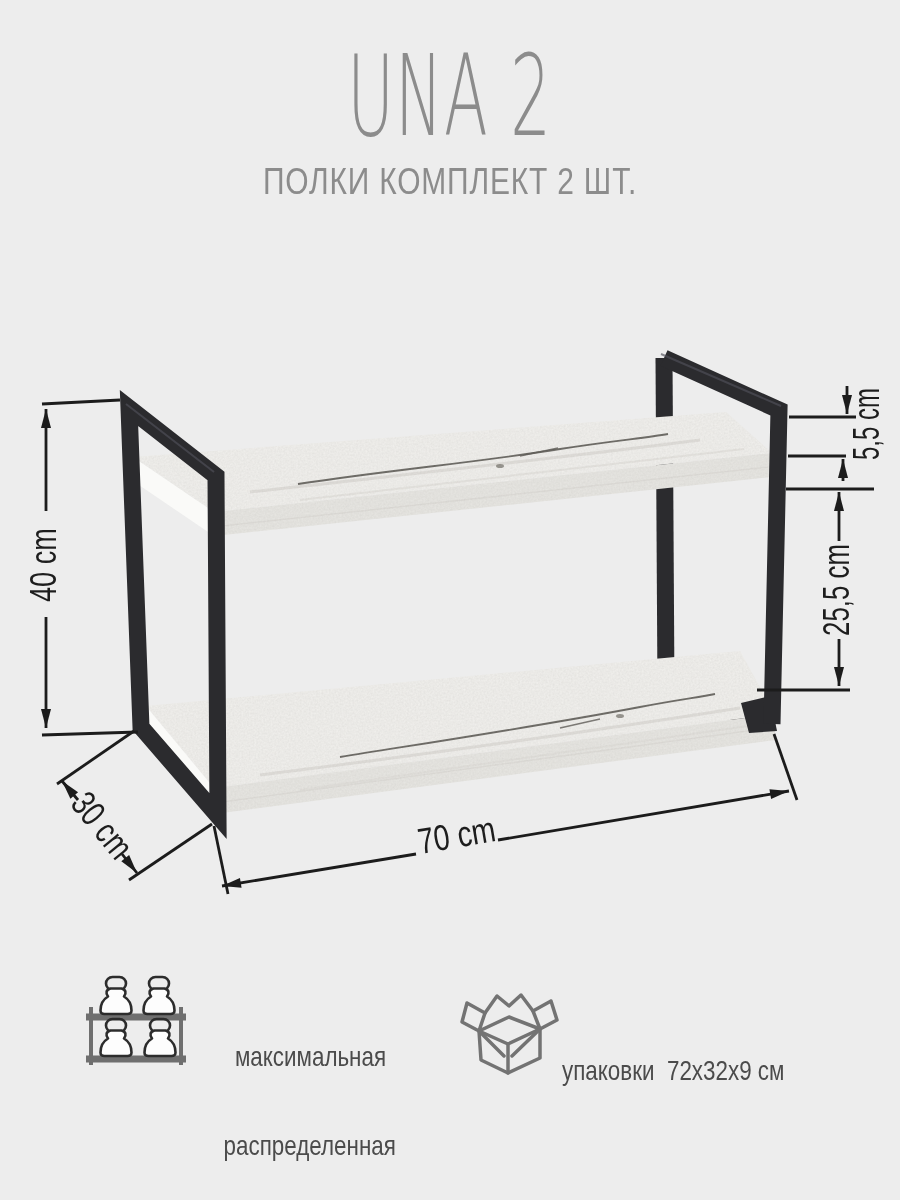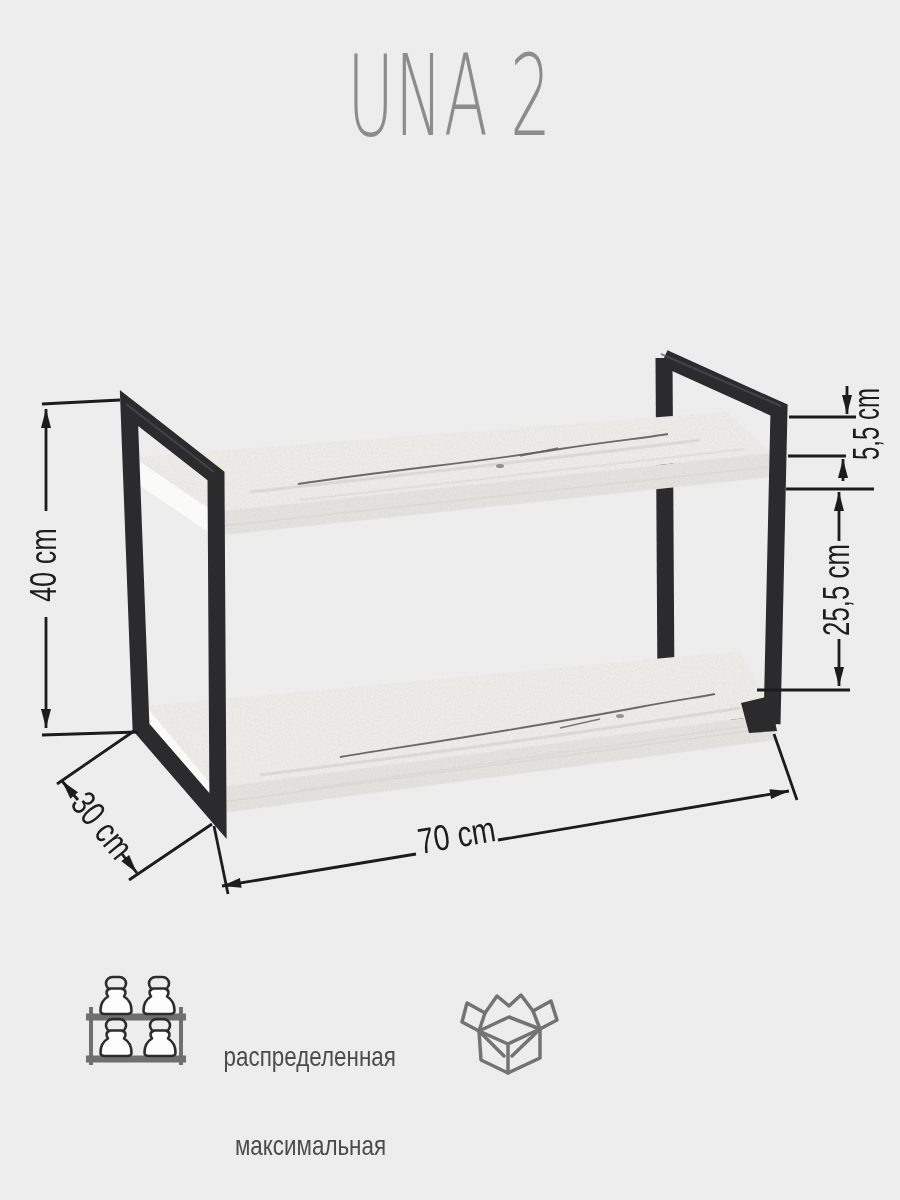--- a/index.html
+++ b/index.html
@@ -25,20 +25,23 @@
   .ftext-2{left:562px;top:996px;width:330px;text-align:left;line-height:30px;}
   .ftext-2 .sq{transform:scaleX(.8);transform-origin:0 0;}
 </style>
 </head>
 <body>
 
 <div class="page">
 
   <div class="hdr hdr-title">
     <span class="sq">UNA 2</span>
+  </div>
+  <div class="hdr hdr-sub">
+    <span class="sq">ПОЛКИ КОМПЛЕКТ 2 ШТ.</span>
   </div>
 
   <svg class="scene" viewBox="0 0 900 1200">
     <defs>
       <marker id="arw" viewBox="-22 -7 24 14" refX="0" refY="0" markerWidth="24" markerHeight="14" markerUnits="userSpaceOnUse" orient="auto-start-reverse">
         <path d="M0,0 L-19,5 L-19,-5 Z" fill="#1C1C1C"></path>
       </marker>
       <filter id="grain" x="-5%" y="-5%" width="110%" height="110%">
         <feTurbulence type="fractalNoise" baseFrequency="0.55" numOctaves="2" seed="7" stitchTiles="stitch"></feTurbulence>
         <feColorMatrix type="matrix" values="0 0 0 0 0.42  0 0 0 0 0.41  0 0 0 0 0.39  0 0 0 0.45 0"></feColorMatrix>
@@ -154,32 +157,33 @@
         <rect x="-10" y="-37" width="20" height="13" rx="6.5" fill="none" stroke="#2C2C2C" stroke-width="2.6"></rect>
         <path d="M-15.5,-3.5 Q-15.5,-13 -8,-17.5 Q-12,-23.5 -5.5,-25.5 L5.5,-25.5 Q12,-23.5 8,-17.5 Q15.5,-13 15.5,-3.5 Q15.5,0 11.5,0 L-11.5,0 Q-15.5,0 -15.5,-3.5 Z" fill="#FDFDFD" stroke="#2C2C2C" stroke-width="2.6" stroke-linejoin="round"></path>
       </g>
       <g transform="translate(160,1056)">
         <rect x="-10" y="-37" width="20" height="13" rx="6.5" fill="none" stroke="#2C2C2C" stroke-width="2.6"></rect>
         <path d="M-15.5,-3.5 Q-15.5,-13 -8,-17.5 Q-12,-23.5 -5.5,-25.5 L5.5,-25.5 Q12,-23.5 8,-17.5 Q15.5,-13 15.5,-3.5 Q15.5,0 11.5,0 L-11.5,0 Q-15.5,0 -15.5,-3.5 Z" fill="#FDFDFD" stroke="#2C2C2C" stroke-width="2.6" stroke-linejoin="round"></path>
       </g>
     </g>
   </svg>
   <div class="ftext ftext-1">
+    <div><span class="sq">максимальная</span></div>
     <div><span class="sq">распределенная</span></div>
-    <div><span class="sq">максимальная</span></div>
     
   </div>
 
   <svg class="feat-icon" style="left:455px;top:988px" width="110" height="92" viewBox="455 988 110 92">
     <g stroke="#737373" stroke-width="3.5" fill="none" stroke-linejoin="round" stroke-linecap="round">
       <path d="M479,1031 L481,1060 L508,1073 L540,1058 L540,1029"></path>
       <path d="M508,1044 L508,1073"></path>
       <path d="M479,1031 L508,1044 L540,1029 L509,1017 Z"></path>
       <path d="M479,1031 L462,1022 L467,1003 L485,1013 Z"></path>
       <path d="M540,1029 L557,1020 L551,1001 L533,1011 Z"></path>
       <path d="M485,1013 L497,996 L509,1006 L521,995 L533,1011"></path>
       <path d="M479,1031 L504,1056 M540,1029 L512,1056"></path>
     </g>
   </svg>
   <div class="ftext ftext-2">
+    <div><span class="sq">упаковки  72х32х9 см</span></div>
   </div>
 
 </div>
 
 </body></html>

